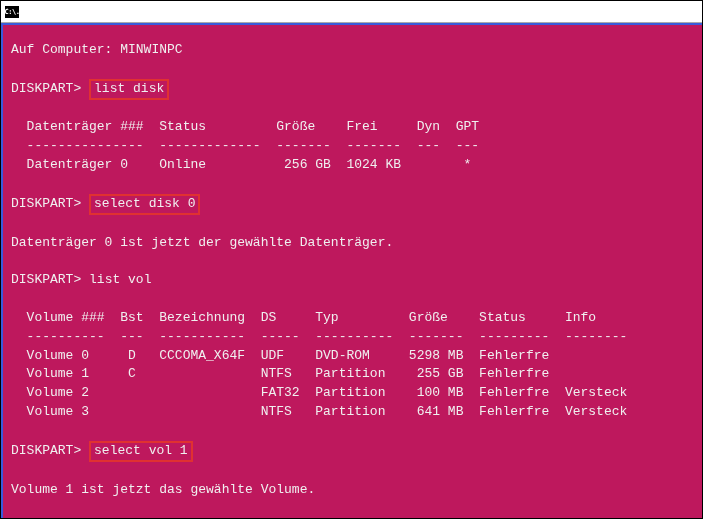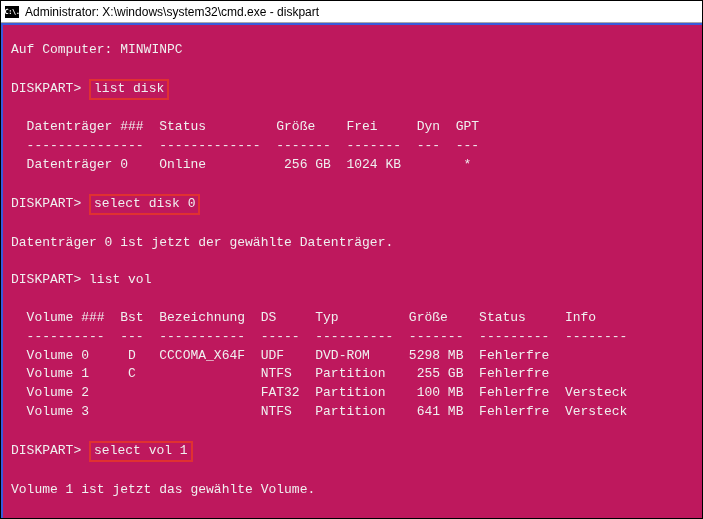--- a/index.html
+++ b/index.html
@@ -59,21 +59,20 @@
     display: inline-block;
     line-height: 1.3;
   }
 </style>
 </head>
 <body>
 
 <div class="window">
   <div class="titlebar">
     <span class="titlebar-icon">C:\.</span>
-    <span>Administrator: X:\windows\system32\cmd.exe - diskpart</span>
   </div>
   <div class="terminal"><span>Auf Computer: MINWINPC</span>
 
 <span>DISKPART&gt;</span> <span class="hl">list disk</span>
 
 <span>  Datenträger ###  Status         Größe    Frei     Dyn  GPT</span>
 <span>  ---------------  -------------  -------  -------  ---  ---</span>
 <span>  Datenträger 0    Online          256 GB  1024 KB        *</span>
 
 <span>DISKPART&gt;</span> <span class="hl">select disk 0</span>

